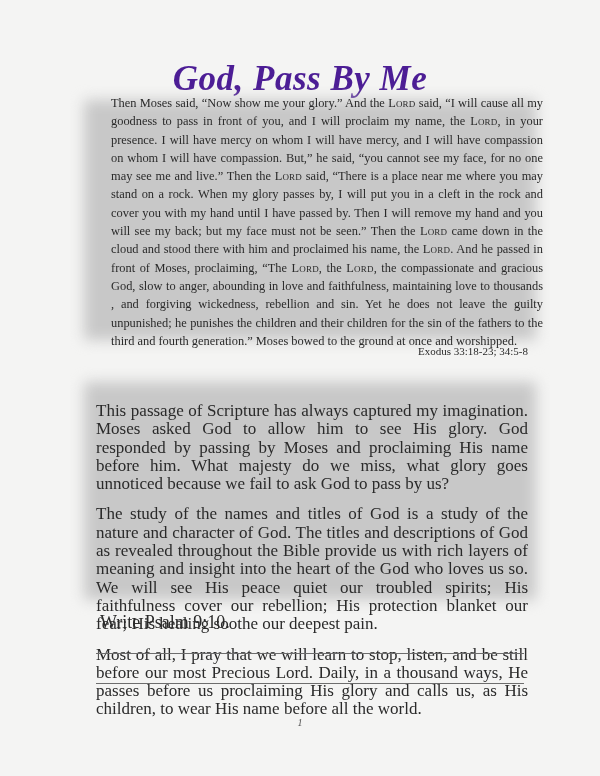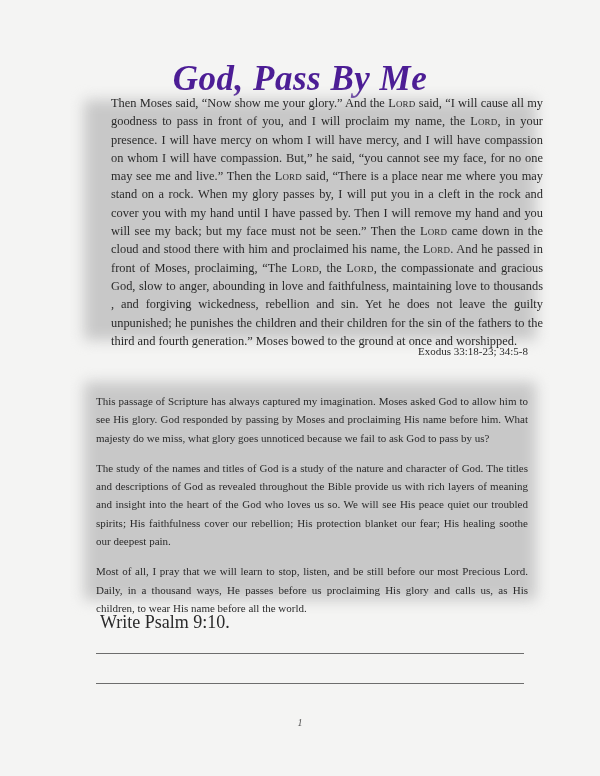--- a/index.html
+++ b/index.html
@@ -72,23 +72,23 @@
     left: 96px;
     top: 94px;
     width: 432px;
     font-size: 12.4px;
     line-height: 18.3px;
     margin-left: 15px;
   }
 
   .commentary {
     left: 96px;
-    top: 392px;
+    top: 402px;
     width: 432px;
-    font-size: 11px;
+    font-size: 17px;
     line-height: 18.3px;
   }
   .commentary p {
     margin: 0 0 12px 0;
   }
   .commentary p:last-child {
     margin-bottom: 8px;
   }
 
   .smallcaps {

